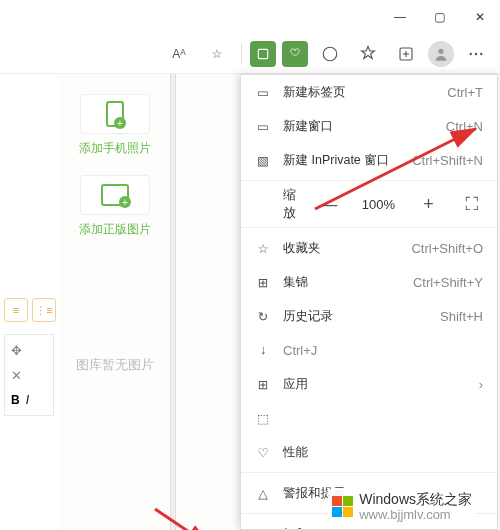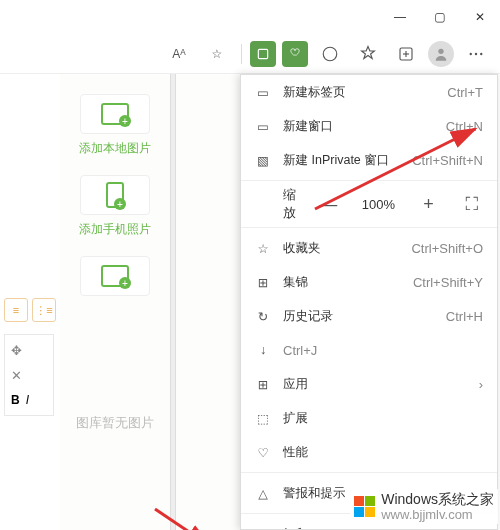--- a/index.html
+++ b/index.html
@@ -46,21 +46,21 @@
   .menu-sep { height: 1px; background: #eee; margin: 3px 0; }
   .zoom-row { height: 40px; display: flex; align-items: center; padding: 0 14px; font-size: 13px; color: #333; gap: 21px; }
   .zoom-label { flex: 1; padding-left: 28px; }
   .zoom-btn { width: 26px; height: 26px; display: flex; align-items: center; justify-content: center; font-size: 18px; color: #555; }
   .zoom-val { min-width: 36px; text-align: center; }
   
   .arrow-red { position: absolute; pointer-events: none; z-index: 20; }
   .arrow1 { left: 310px; top: 50px; width: 180px; height: 90px; }
   .arrow2 { left: 150px; top: 430px; width: 70px; height: 50px; }
   
-  .watermark { position: absolute; right: 2px; bottom: 6px; display: flex; align-items: center; gap: 6px; z-index: 30; font-size: 14px; color: #333; background: rgba(255,255,255,0.9); padding: 2px 4px; }
+  .watermark { position: absolute; right: 24px; bottom: 6px; display: flex; align-items: center; gap: 6px; z-index: 30; font-size: 14px; color: #333; background: rgba(255,255,255,0.9); padding: 2px 4px; }
   .winlogo { display: grid; grid-template-columns: 10px 10px; grid-template-rows: 10px 10px; gap: 1px; }
   .winlogo div:nth-child(1){background:#f25022;} .winlogo div:nth-child(2){background:#7fba00;}
   .winlogo div:nth-child(3){background:#00a4ef;} .winlogo div:nth-child(4){background:#ffb900;}
   .wm-sub { font-size: 13px; color: #999; display: block; margin-top: -2px; }
 </style>
 </head>
 <body>
 
 <div class="titlebar">
   <div class="win-btn">—</div>
@@ -129,34 +129,29 @@
       <div class="bi">
         <b>B</b>
         <i>I</i>
       </div>
     </div>
   </div>
 
   <div class="mid-col">
     <div class="upload-item">
       <div class="upload-box">
-          <div class="upload-icon"></div>
-        </div>
-      <span class="upload-label">添加本地图片</span>
-    </div>
-    <div class="upload-item">
-      <div class="upload-box">
           <div class="upload-icon" style="width:18px;height:26px;"></div>
         </div>
       <span class="upload-label">添加手机照片</span>
     </div>
     <div class="upload-item">
       <div class="upload-box">
           <div class="upload-icon"></div>
         </div>
+      <span class="upload-label">添加正版图片</span>
     </div>
     <div class="placeholder-txt">图库暂无图片</div>
   </div>
 
   <div class="divider-v"></div>
 
   <div class="menu" id="menu-container">
       <div class="menu-item">
         <span class="menu-icon">▭</span>
         <span class="menu-label">新建标签页</span>
@@ -187,34 +182,33 @@
         <span class="menu-shortcut">Ctrl+Shift+O</span>
       </div>
       <div class="menu-item">
         <span class="menu-icon">⊞</span>
         <span class="menu-label">集锦</span>
         <span class="menu-shortcut">Ctrl+Shift+Y</span>
       </div>
       <div class="menu-item">
         <span class="menu-icon">↻</span>
         <span class="menu-label">历史记录</span>
-        <span class="menu-shortcut">Ctrl+H</span>
+        <span class="menu-shortcut">Shift+H</span>
       </div>
       <div class="menu-item">
         <span class="menu-icon">↓</span>
         <span class="menu-shortcut">Ctrl+J</span>
       </div>
       <div class="menu-item">
         <span class="menu-icon">⊞</span>
         <span class="menu-label">应用</span>
         <span class="menu-shortcut">›</span>
       </div>
       <div class="menu-item">
         <span class="menu-icon">⬚</span>
-        <span class="menu-label">扩展</span>
         <span class="menu-shortcut"></span>
       </div>
       <div class="menu-item">
         <span class="menu-icon">♡</span>
         <span class="menu-label">性能</span>
         <span class="menu-shortcut"></span>
       </div>
       <div class="menu-sep"></div>
       <div class="menu-item">
         <span class="menu-icon">△</span>

